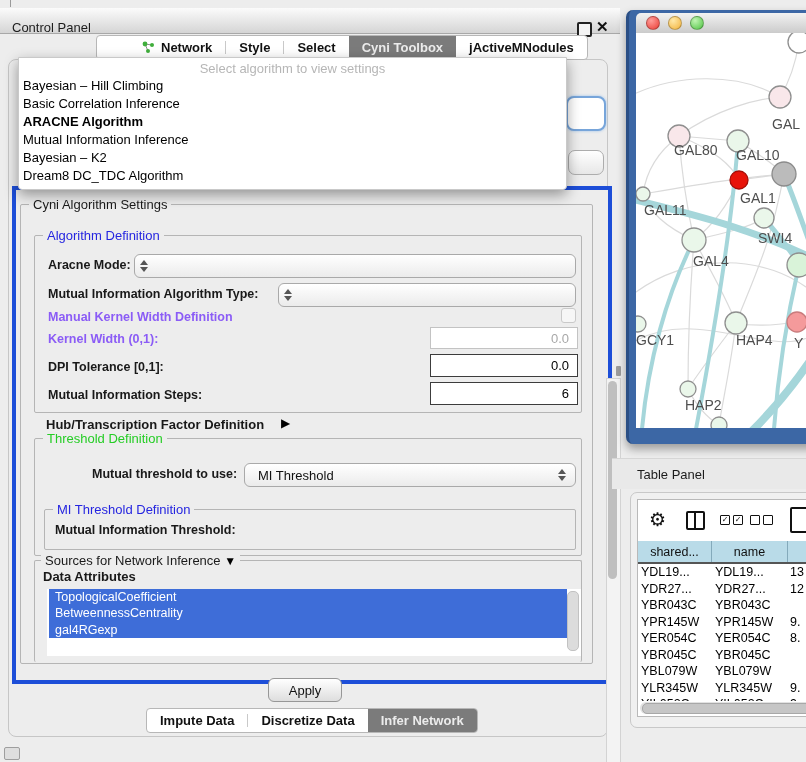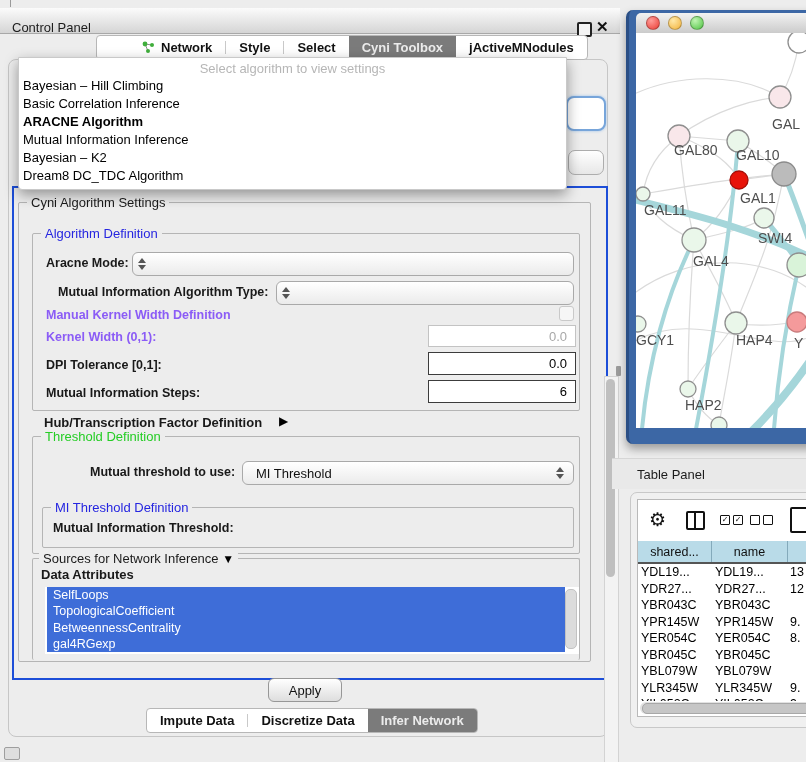--- a/index.html
+++ b/index.html
@@ -26,21 +26,21 @@
   
   .popup{left:18px;top:57px;width:547px;height:131px;background:#fff;border:1px solid #c9c9c9;
     border-radius:0 0 4px 4px;box-shadow:0 5px 14px rgba(0,0,0,.38);z-index:60;}
   .pop-ph{left:0;top:3px;width:100%;text-align:center;font-size:13px;color:#b6b6b6;}
   .pop-item{left:4px;font-size:13px;color:#000;white-space:nowrap;}
   .pop-item.hl{font-weight:bold;}
   .frag{background:#fff;z-index:10;}
   .frag1{left:566px;top:96px;width:36px;height:31px;border:2px solid #77a5da;border-radius:8px;box-shadow:0 0 3px #9cc2ea;}
   .frag2{left:568px;top:150px;width:34px;height:23px;border:1px solid #adadad;border-radius:7px;background:linear-gradient(#fff,#e7e7e7);}
   
-  .viewport{left:12px;top:186px;width:592px;height:490px;border:2px solid #1d4ed8;background:#ededed;}
+  .viewport{left:12px;top:186px;width:592px;height:490px;border:4px solid #1d4ed8;background:#ededed;}
   .groupbox{position:absolute;border:1px solid #b5b5b5;border-radius:2px;}
   .gb-title{position:absolute;top:-8px;left:8px;background:#ededed;padding:0 4px;font-size:13px;color:#1a1a1a;white-space:nowrap;}
   .gb-title.blue{color:#2525e0;}
   .gb-title.green{color:#25cd25;}
   .lbl{position:absolute;font-size:12.5px;font-weight:bold;color:#191919;white-space:nowrap;}
   .lbl.dis{color:#8b5cf6;}
   .combo{position:absolute;height:22px;background:linear-gradient(#ffffff,#ebebeb);
     border:1px solid #a9a9a9;border-radius:6px;display:flex;align-items:center;}
   .combo-text{font-size:13px;color:#111;padding-left:13px;flex:1;white-space:nowrap;overflow:hidden;}
   .stepper{width:18px;display:flex;flex-direction:column;align-items:center;gap:2px;margin-right:4px;}
@@ -155,21 +155,21 @@
       <span class="gb-title blue">Algorithm Definition</span>
 
       <span class="lbl" style="left:13px;top:22px;">Aracne Mode:</span>
       <div class="combo" style="left:99px;top:18px;width:440px;">
         <span class="stepper">
             <i class="tri-up"></i>
             <i class="tri-down"></i>
           </span>
       </div>
 
-      <span class="lbl" style="left:25px;top:51px;">Mutual Information Algorithm Type:</span>
+      <span class="lbl" style="left:13px;top:51px;">Mutual Information Algorithm Type:</span>
       <div class="combo" style="left:243px;top:47px;width:296px;">
         <span class="stepper">
             <i class="tri-up"></i>
             <i class="tri-down"></i>
           </span>
       </div>
 
       <span class="lbl dis" style="left:13px;top:74px;">Manual Kernel Width Definition</span>
       <div class="checkbox" style="left:526px;top:72px;"></div>
 
@@ -204,21 +204,20 @@
       </div>
     </div>
 
     <div class="groupbox" style="left:13px;top:355px;width:546px;height:101px;border-bottom:none;">
       <span class="gb-title" style="left:6px;">
         <span>Sources for Network Inference</span>
         <span class="arrow-glyph">▼</span>
       </span>
       <span class="lbl" style="left:8px;top:8px;font-size:13px;">Data Attributes</span>
       <div class="attr-list" style="left:12px;top:28px;width:534px;height:67px;">
-        <div class="attr-item">SelfLoops</div>
         <div class="attr-item">TopologicalCoefficient</div>
         <div class="attr-item">BetweennessCentrality</div>
         <div class="attr-item">gal4RGexp</div>
         <div class="list-vsb"></div>
       </div>
     </div>
   </div>
 
   <div class="vsb-track">
       <div class="vsb-thumb"></div>

